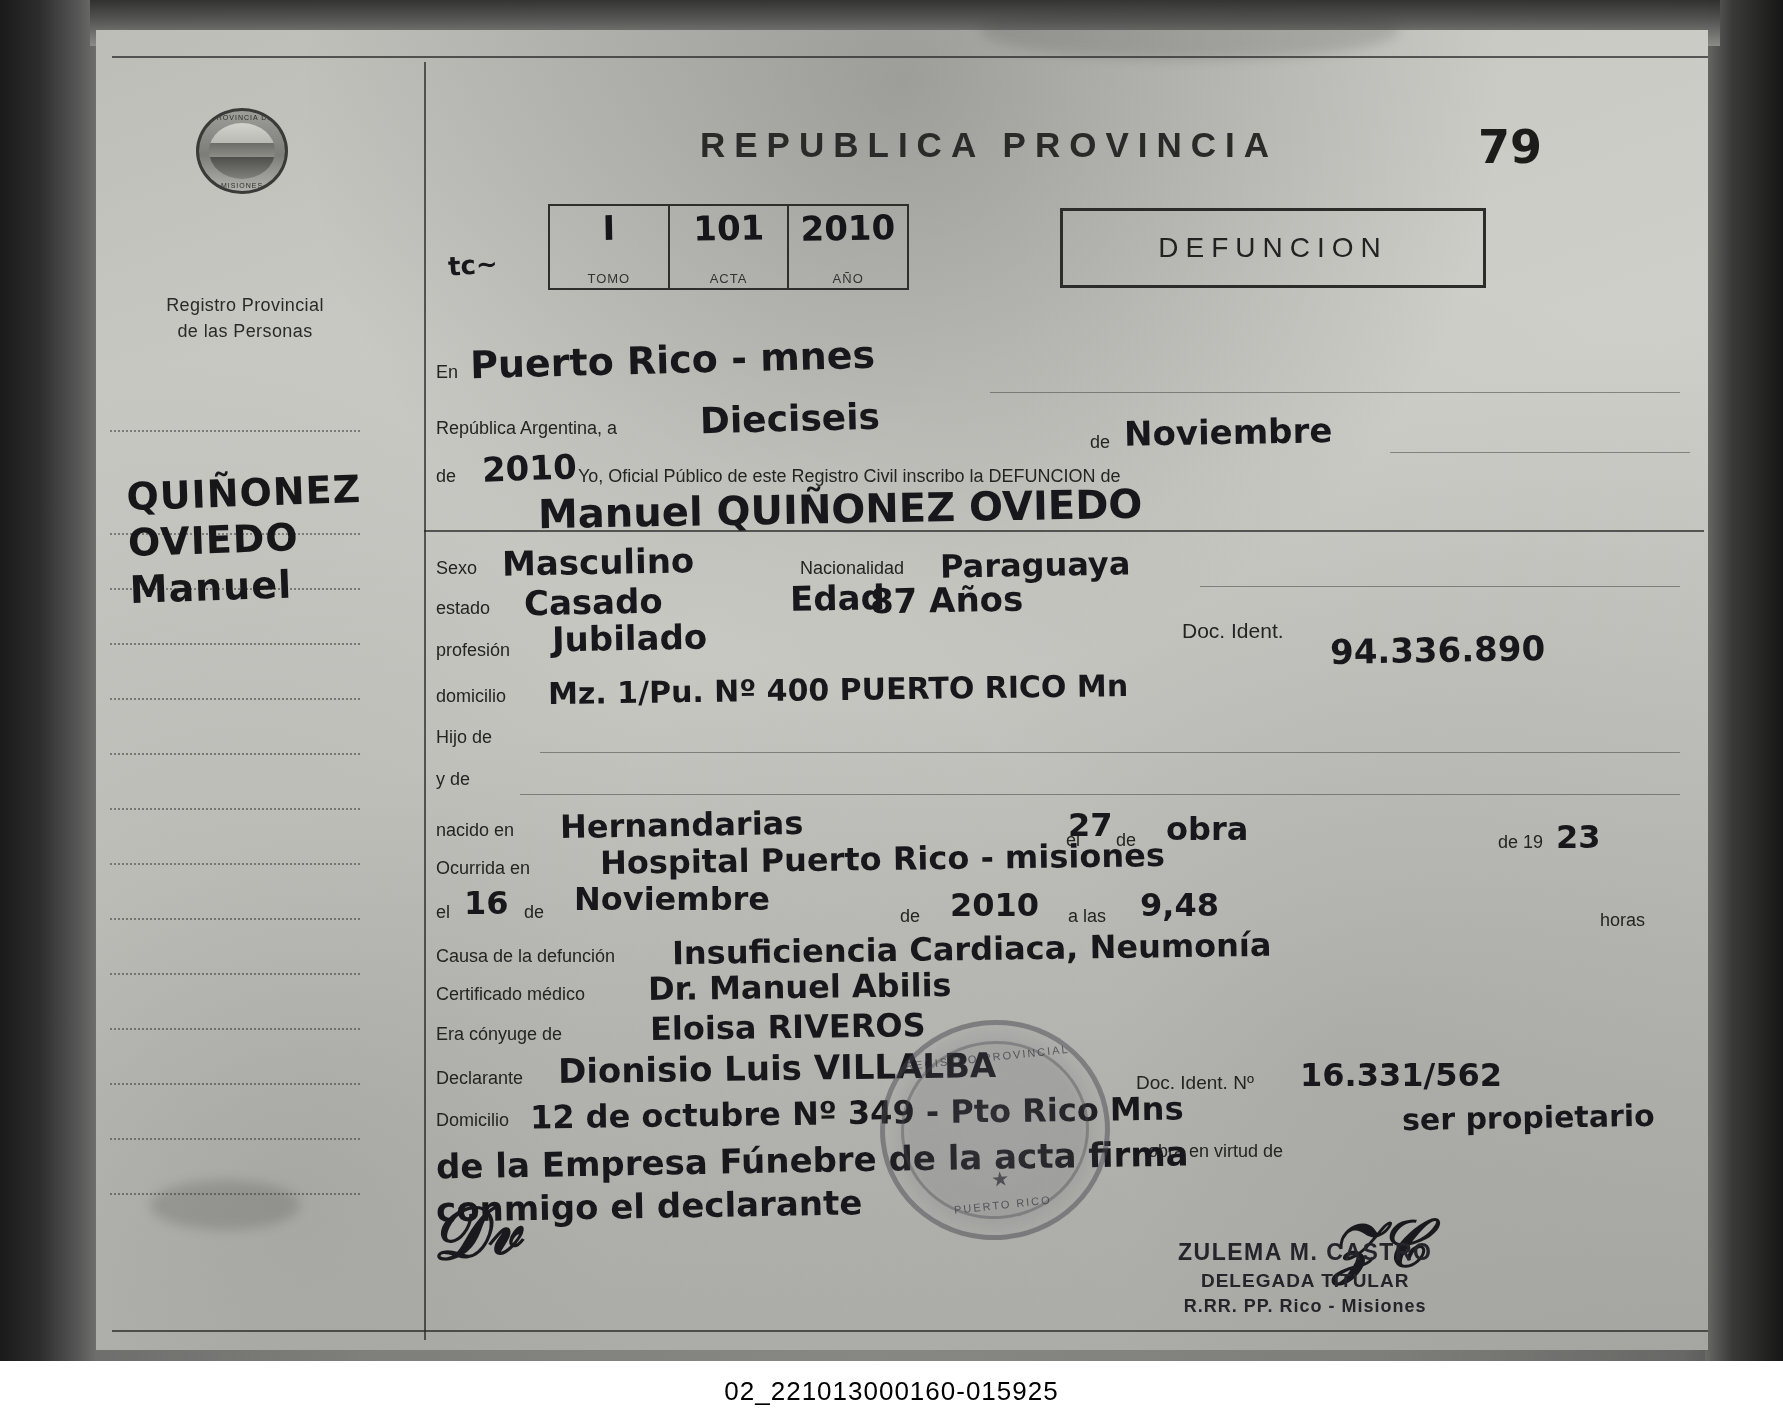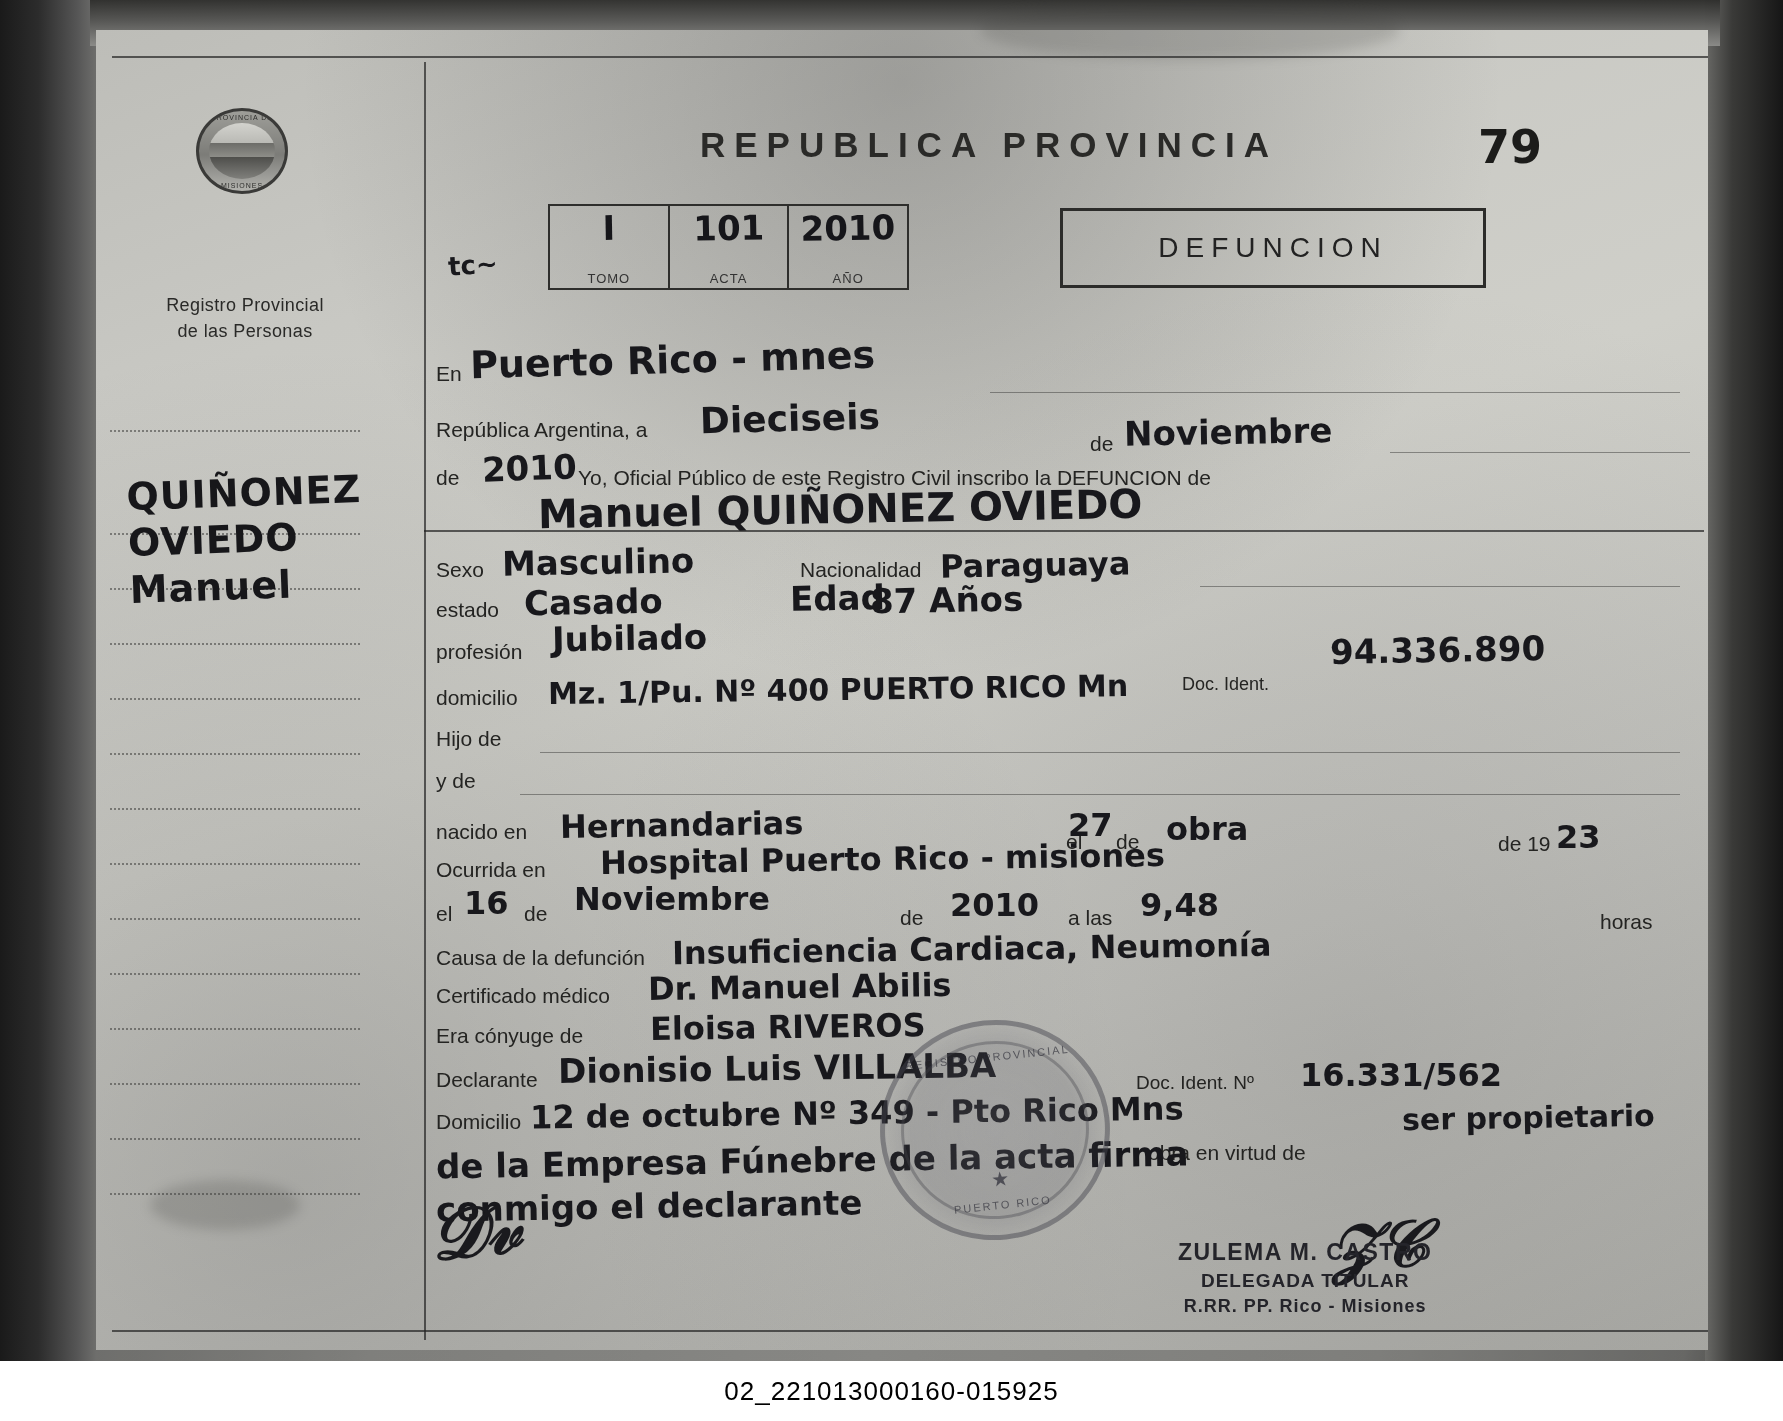--- a/index.html
+++ b/index.html
@@ -205,21 +205,21 @@
     align-items: center;
     justify-content: center;
   }
   .defuncion-box span {
     font-size: 28px;
     letter-spacing: 7px;
     color: #222;
   }
   .pre {
     position: absolute;
-    font-size: 21px;
+    font-size: 18px;
     color: #242422;
     white-space: nowrap;
   }
   .hw {
     position: absolute;
     font-family: "DejaVu Sans", sans-serif;
     color: #18181c;
     white-space: nowrap;
     font-weight: 600;
   }
@@ -401,21 +401,21 @@
   <div class="hw" style="left:940px; top:546px; font-size:32px; transform:rotate(-1deg);">Paraguaya</div>
   <div class="hline-strong" style="left:1200px; top:586px; width:480px; height:1px; background:rgba(60,60,58,.5);"></div>
 
   <div class="pre" style="left:436px; top:598px;">estado</div>
   <div class="hw" style="left:524px; top:582px; font-size:34px; transform:rotate(-1deg);">Casado</div>
   <div class="hw" style="left:790px; top:578px; font-size:34px; transform:rotate(-1deg);">Edad</div>
   <div class="hw" style="left:870px; top:580px; font-size:34px; transform:rotate(-1deg);">87 Años</div>
 
   <div class="pre" style="left:436px; top:640px;">profesión</div>
   <div class="hw" style="left:552px; top:618px; font-size:34px; transform:rotate(-1deg);">Jubilado</div>
-  <div class="pre" style="left:1182px; top:674px; font-size:18px;">Doc. Ident.</div>
+  <div class="pre" style="left:1182px; top:619px; font-size:21px;">Doc. Ident.</div>
   <div class="hw" style="left:1330px; top:630px; font-size:34px; transform:rotate(-1deg);">94.336.890</div>
 
   <div class="pre" style="left:436px; top:686px;">domicilio</div>
   <div class="hw" style="left:548px; top:672px; font-size:30px; transform:rotate(-.8deg);">Mz. 1/Pu. Nº 400  PUERTO RICO Mn</div>
 
   <div class="pre" style="left:436px; top:727px;">Hijo de</div>
   <div class="hline-strong" style="left:540px; top:752px; width:1140px; height:1px; background:rgba(60,60,58,.5);"></div>
 
   <div class="pre" style="left:436px; top:769px;">y de</div>
   <div class="hline-strong" style="left:520px; top:794px; width:1160px; height:1px; background:rgba(60,60,58,.5);"></div>

